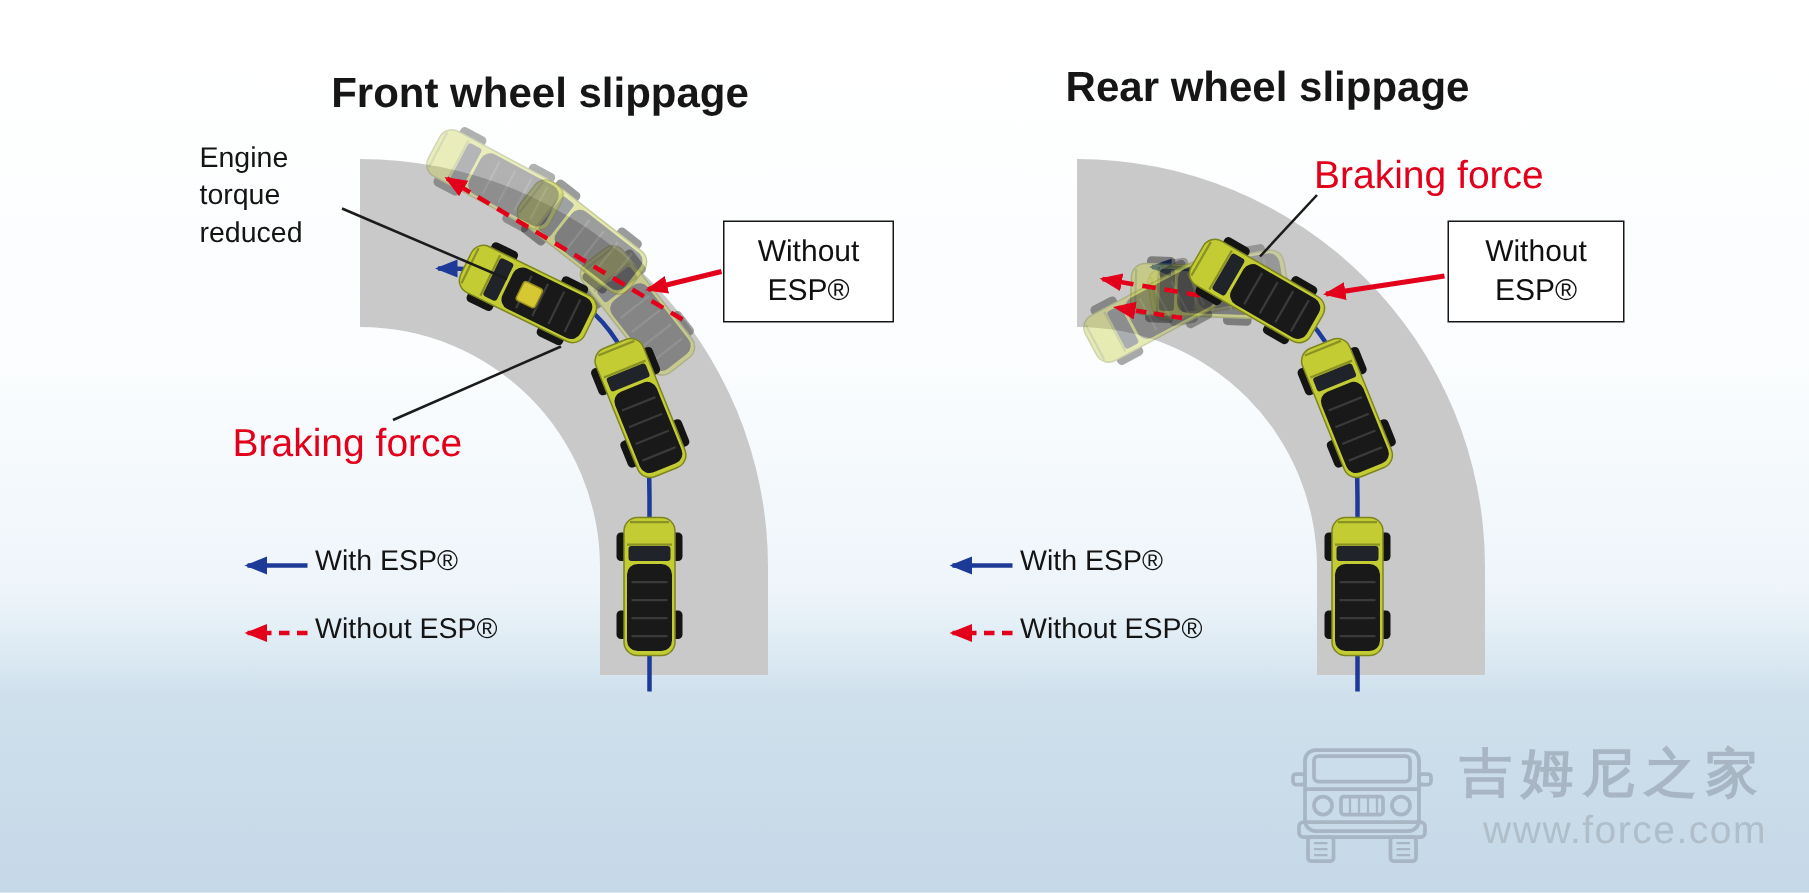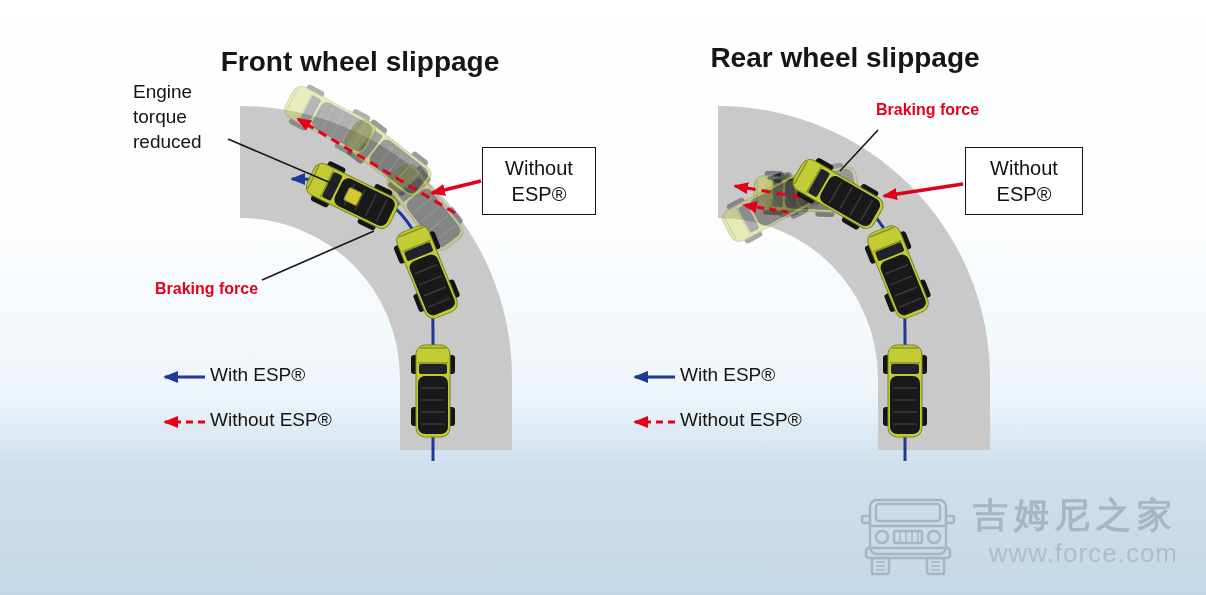--- a/index.html
+++ b/index.html
@@ -4,23 +4,23 @@
 <style>
   html,body{margin:0;padding:0;background:#e8eef3;}
   .canvas{
     position:relative;width:1206px;height:595px;overflow:hidden;
     background:linear-gradient(180deg,#ffffff 0%,#fbfdfe 40%,#eef5fa 66%,#dae8f2 74%,#cfe0ec 78%,#c5d8e7 100%);
     font-family:"Liberation Sans",sans-serif;
   }
   .gfx{position:absolute;left:0;top:0;width:1206px;height:595px;}
   .title{position:absolute;transform:translateX(-50%);font-size:28px;font-weight:600;color:#161616;white-space:nowrap;}
   .label{position:absolute;color:#141414;}
-  .engine-label{left:133px;top:79px;width:102px;font-size:19px;line-height:1.32;font-weight:500;}
+  .engine-label{left:133px;top:93px;width:102px;font-size:19px;line-height:1.32;font-weight:500;}
   .red{color:#e3001b;}
-  .braking{font-size:16px;font-weight:700;white-space:nowrap;}
+  .braking{font-size:26px;font-weight:400;white-space:nowrap;}
   .callout-box{position:absolute;background:#ffffff;border:1.6px solid #161616;text-align:center;
     font-size:20px;line-height:1.3;padding:7px 4px;color:#101010;font-weight:500;}
   .legend-label{position:absolute;font-size:19px;font-weight:400;color:#141414;white-space:nowrap;}
   .wm-name{position:absolute;right:28px;top:492px;font-size:35px;letter-spacing:6px;color:#a7b6c2;font-weight:600;white-space:nowrap;}
   .wm-url{position:absolute;right:28px;top:538px;font-size:26px;color:#afbec9;letter-spacing:1px;white-space:nowrap;}
 </style>
 </head>
 <body>
 
 <div class="canvas">

